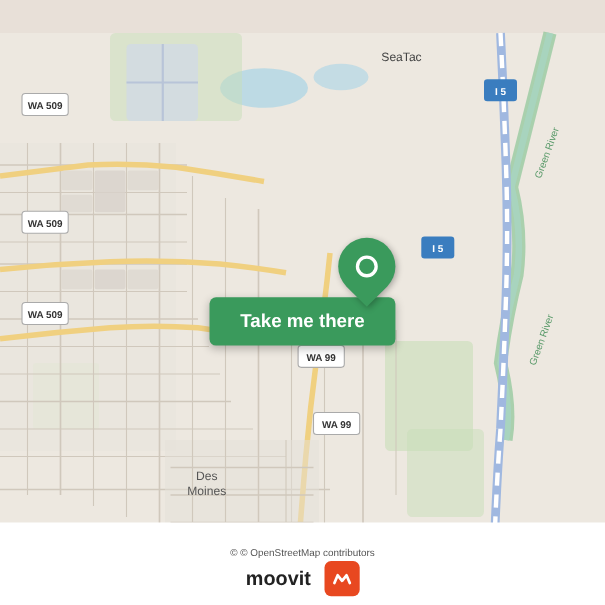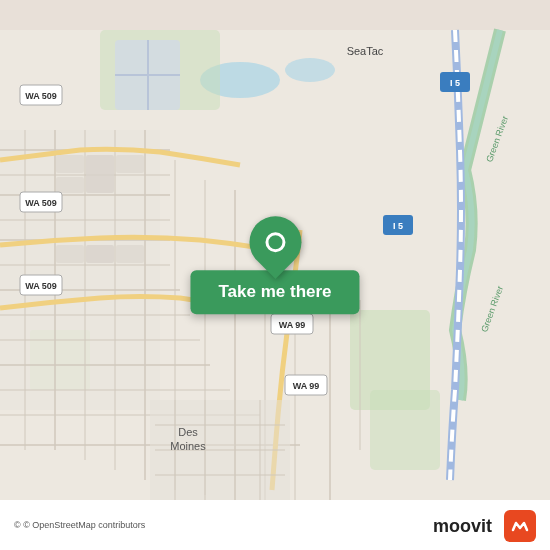--- a/index.html
+++ b/index.html
@@ -17,25 +17,26 @@
       position: relative;
       background-color: #e8e0d8;
       overflow: hidden;
     }
 
     
     .bottom-bar {
       position: absolute;
       bottom: 0; left: 0; right: 0;
       background: white;
-      padding: 10px 14px 8px 14px;
+      padding: 22px 14px 8px 14px;
       display: flex;
       align-items: center;
       justify-content: space-between;
       z-index: 10;
+      flex-direction: column;
     }
 
     .bottom-left {
       display: flex;
       flex-direction: column;
     }
 
     .attribution {
       font-size: 9px;
       color: #555;
@@ -75,21 +76,21 @@
 
     
     .cta-overlay {
       position: absolute;
       top: 50%;
       left: 50%;
       transform: translate(-50%, -60%);
       z-index: 10;
       display: flex;
       flex-direction: column;
-      align-items: center;
+      align-items: flex-end;
     }
 
     .pin-container {
       background: #3a9a5c;
       border-radius: 50% 50% 50% 0;
       transform: rotate(-45deg);
       width: 52px;
       height: 52px;
       display: flex;
       align-items: center;

